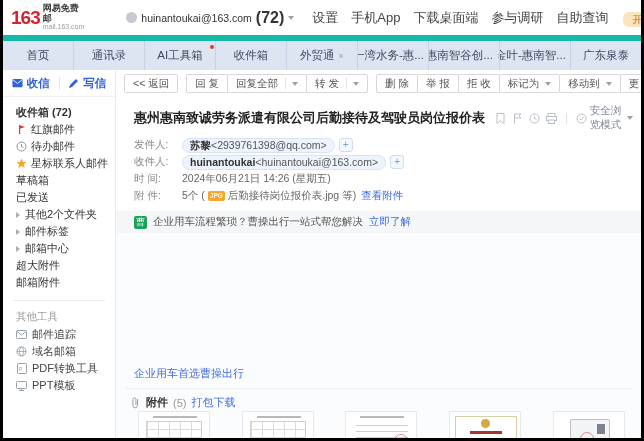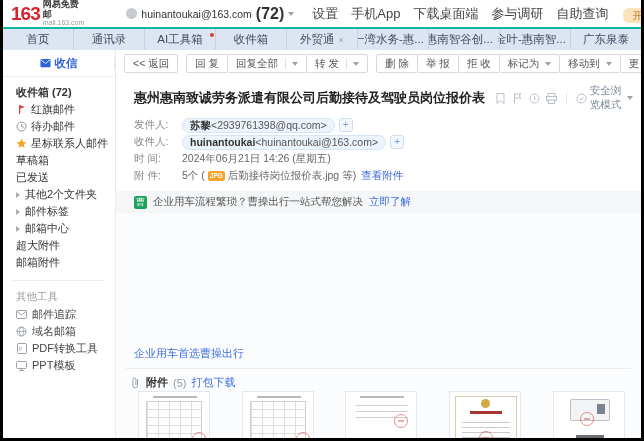--- a/index.html
+++ b/index.html
@@ -2,39 +2,39 @@
 <html><head>
 <meta charset="utf-8">
 <style>
   * { margin:0; padding:0; box-sizing:border-box; }
   html,body { background:#222; }
   body { font-family:"Liberation Sans","DejaVu Sans",sans-serif; }
   .frame { position:relative; width:644px; height:441px; background:#000; overflow:hidden; }
   .inner { position:absolute; left:3px; right:3px; top:0; bottom:3px; background:#fff; overflow:hidden; display:flex; flex-direction:column; }
 
   
-  .topbar { height:27px; display:flex; align-items:center; padding:4px 8px; background:#fff; flex:0 0 auto; }
+  .topbar { height:35px; display:flex; align-items:center; padding:4px 8px; background:#fff; flex:0 0 auto; }
   .logo { display:flex; align-items:center; gap:3px; }
   .logo-num { font-size:19px; font-weight:800; color:#d8242e; letter-spacing:-1px; line-height:1; }
   .logo-txt { display:flex; flex-direction:column; line-height:1.05; }
   .logo-name { font-size:9px; font-weight:bold; color:#3c3c3c; }
   .logo-domain { font-size:7px; color:#9b9b9b; }
   .account { display:flex; align-items:center; gap:4px; margin-left:42px; cursor:pointer; }
   .avatar { width:11px; height:11px; border-radius:50%; background:#c7cbd1; }
   .account-name { font-size:10.5px; color:#333; }
   .account-count { font-size:16px; font-weight:bold; color:#333; }
   .caret-down { width:0; height:0; border-left:3px solid transparent; border-right:3px solid transparent; border-top:4px solid #9aa2ad; display:inline-block; }
   .top-sep { width:1px; height:10px; background:#ddd; margin:0 8px 0 10px; }
   .top-link { font-size:13px; color:#444; margin-right:13px; cursor:pointer; white-space:nowrap; }
   .vip-wrap { position:relative; margin-left:2px; }
   .vip-pill { background:#fbe3bb; color:#b4731f; font-size:10px; padding:2px 9px; border-radius:6px; white-space:nowrap; cursor:pointer; }
   .vip-badge { position:absolute; top:-6px; right:-8px; background:#ff6c2f; color:#fff; font-size:8px; padding:0 4px; border-radius:7px 7px 7px 0; line-height:10px; }
 
   
-  .tabbar { height:23px; background:#dde5f2; border-top:2px solid #14b8a6; display:flex; flex:0 0 auto; }
+  .tabbar { height:35px; background:#dde5f2; border-top:6px solid #14b8a6; display:flex; flex:0 0 auto; }
   .tab { flex:1 1 0; display:flex; align-items:center; justify-content:center; gap:4px; font-size:11.5px; color:#3f4c63; border-right:1px solid #c7d2e6; cursor:pointer; position:relative; white-space:nowrap; overflow:hidden; }
   .tab:last-child { border-right:none; }
   .tab .close-x { font-size:9px; color:#93a2bc; }
   .tab .red-dot { position:absolute; width:4px; height:4px; border-radius:50%; background:#e23b30; top:4px; margin-left:64px; }
 
   
   .workspace { flex:1 1 auto; display:flex; min-height:0; }
 
   
   .sidebar { width:113px; flex:0 0 auto; border-right:1px solid #e9eaec; display:flex; flex-direction:column; background:#fff; }
@@ -184,20 +184,28 @@
         <div class="compose-btn">
           <span class="ico">
             <svg width="12" height="10" viewBox="0 0 12 10">
                   <rect x="0.5" y="0.5" width="11" height="9" rx="1" fill="#2f62d8"></rect>
                   <path d="M1 1.5 L6 5.5 L11 1.5" stroke="#fff" stroke-width="1" fill="none"></path>
                 </svg>
           </span>
           <span>收信</span>
         </div>
         <span class="compose-sep"></span>
+        <div class="compose-btn">
+          <span class="ico">
+            <svg width="11" height="11" viewBox="0 0 11 11">
+                  <path d="M1 10 L2 7 L8 1 L10 3 L4 9 Z" fill="#2f62d8"></path>
+                </svg>
+          </span>
+          <span>写信</span>
+        </div>
       </div>
       <ul class="folders">
         <li class="bold">
               <span>收件箱 (72)</span>
             </li>
         <li>
           <span class="ico">
                 <svg width="10" height="11" viewBox="0 0 10 11">
                   <path d="M2 1 L8 3 L2 5 Z" fill="#e23b30"></path>
                   <rect x="2" y="1" width="1.2" height="9" fill="#e23b30"></rect>

